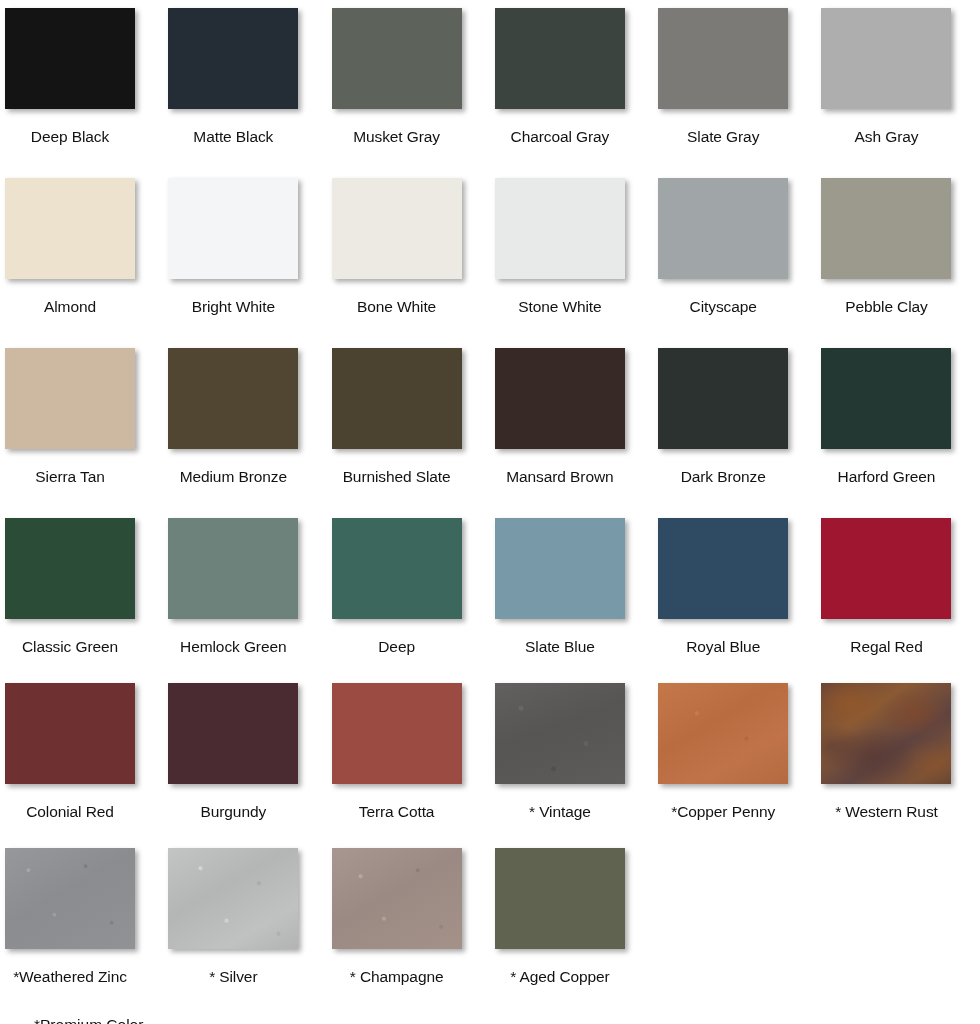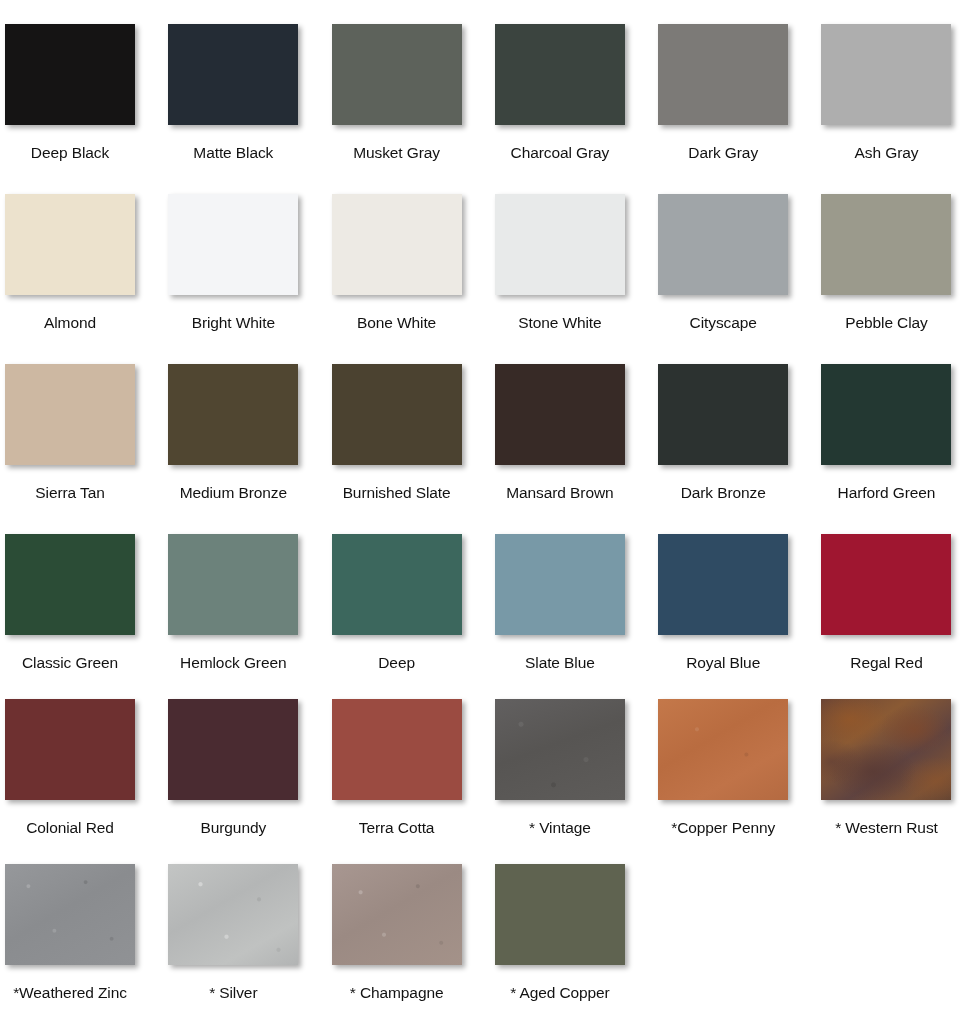--- a/index.html
+++ b/index.html
@@ -21,21 +21,21 @@
     height: 1024px;
     box-sizing: border-box;
   }
 
   .swatch-grid {
     display: grid;
     grid-template-columns: repeat(6, 163.3px);
     grid-template-rows: 170px 170px 170px 165px 165px 160px;
     column-gap: 0px;
     row-gap: 0px;
-    padding: 24px 0 0 5px;
+    padding: 8px 0 0 5px;
     box-sizing: border-box;
     width: 980px;
   }
 
   .swatch-cell {
     position: relative;
     width: 163.3px;
     display: flex;
     flex-direction: column;
     align-items: flex-start;
@@ -175,21 +175,21 @@
       <div class="swatch-cell">
         <div class="swatch-chip" style="background-color: rgb(93, 98, 91);"></div>
         <div class="swatch-label">Musket Gray</div>
       </div>
       <div class="swatch-cell">
         <div class="swatch-chip" style="background-color: rgb(59, 68, 63);"></div>
         <div class="swatch-label">Charcoal Gray</div>
       </div>
       <div class="swatch-cell">
         <div class="swatch-chip" style="background-color: rgb(124, 122, 119);"></div>
-        <div class="swatch-label">Dark Gray</div>
+        <div class="swatch-label">Slate Gray</div>
       </div>
       <div class="swatch-cell">
         <div class="swatch-chip" style="background-color: rgb(174, 174, 174);"></div>
         <div class="swatch-label">Ash Gray</div>
       </div>
       <div class="swatch-cell">
         <div class="swatch-chip" style="background-color: rgb(236, 226, 205);"></div>
         <div class="swatch-label">Almond</div>
       </div>
       <div class="swatch-cell">

